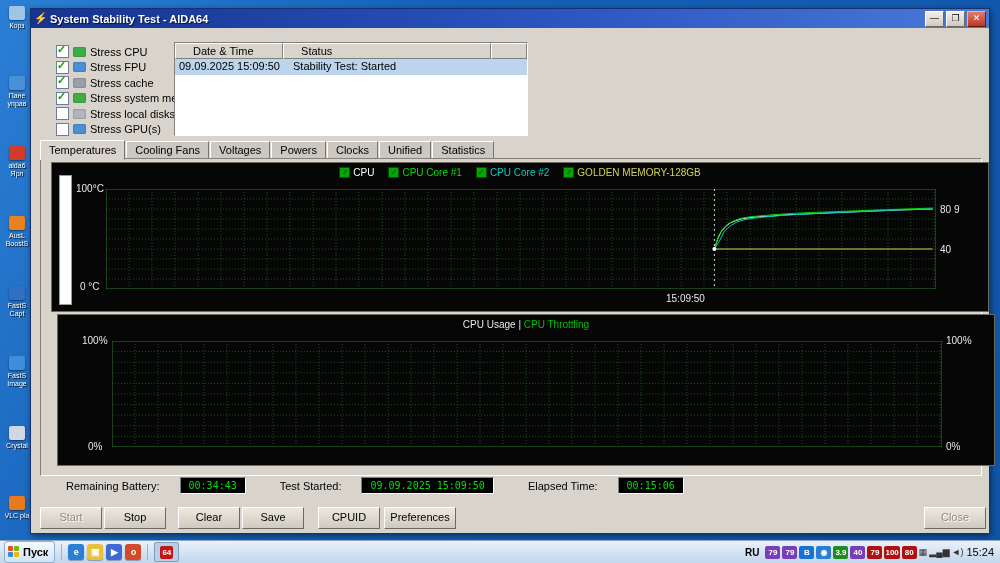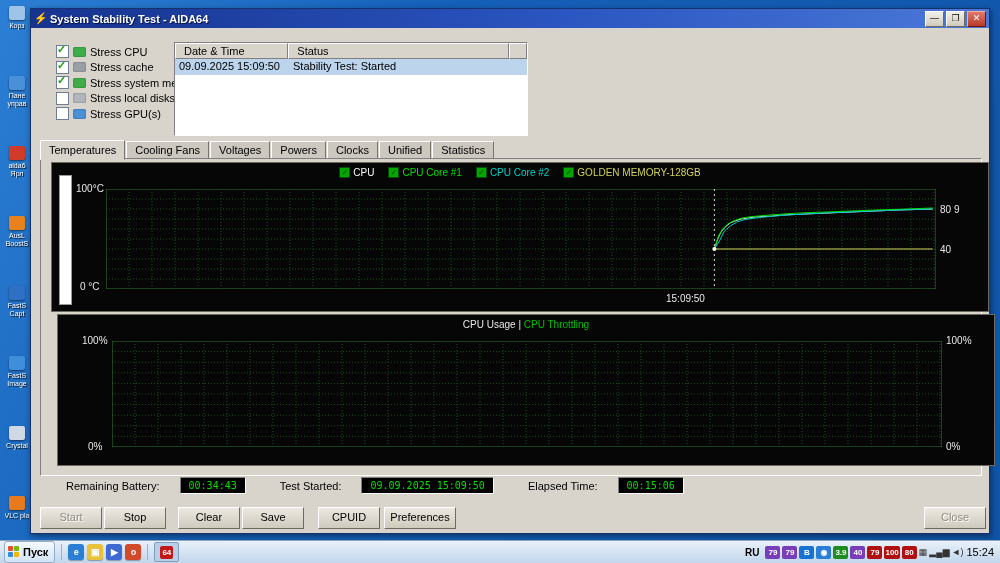--- a/index.html
+++ b/index.html
@@ -32,21 +32,21 @@
   .stress-row{display:flex;align-items:center;height:15.5px;gap:4px;padding-left:10px;}
   .cb{width:11px;height:11px;background:#fff;border:1px solid #6f7e94;position:relative;flex:none;}
   .cb.checked:after{content:"✓";position:absolute;left:0px;top:-3px;font-size:11px;color:#1ca01c;font-weight:bold;}
   .dev-icon{width:13px;height:10px;border-radius:2px;flex:none;box-shadow:inset 0 0 2px rgba(0,0,0,.4);}
   .stress-label{white-space:nowrap;}
   
   #event-table{position:absolute;left:142px;top:14px;width:352px;height:92px;background:#fff;
     border:1px solid;border-color:#808080 #fff #fff #808080;overflow:hidden;}
   .thead{display:flex;height:16px;}
   .th{background:#d8d4cc;border:1px solid;border-color:#fff #808080 #808080 #fff;
-    padding:1px 8px;box-sizing:border-box;font-size:11px;overflow:hidden;white-space:nowrap;}
+    padding:1px 17px;box-sizing:border-box;font-size:11px;overflow:hidden;white-space:nowrap;}
   .trow{display:flex;height:16px;}
   .trow.selected{background:#bcd4ec;}
   .td{padding:1px 4px;box-sizing:border-box;font-size:11px;white-space:nowrap;overflow:hidden;}
   
   #tabs{position:absolute;left:8px;top:113px;display:flex;align-items:center;height:18px;}
   .tab{padding:2px 8px 2px 8px;background:#cdc8bf;border:1px solid;border-color:#fff #7a756b #cdc8bf #fff;
     font-size:11px;white-space:nowrap;cursor:default;margin-right:1px;}
   .tab.active{background:#d8d4cc;padding-top:3px;padding-bottom:3px;border-bottom-color:#d8d4cc;position:relative;z-index:2;}
   
   #main-panel{position:absolute;left:8px;top:130px;width:940px;height:316px;
@@ -141,20 +141,25 @@
     <span class="win-btn">❐</span>
     <span class="win-btn close">✕</span>
   </div>
   <div id="client">
 
     <div id="stress-list">
         <div class="stress-row">
           <span class="cb checked"></span>
           <span class="dev-icon" style="background: rgb(63, 174, 73);"></span>
           <span class="stress-label">Stress CPU</span>
+        </div>
+        <div class="stress-row">
+          <span class="cb checked"></span>
+          <span class="dev-icon" style="background: rgb(74, 144, 217);"></span>
+          <span class="stress-label">Stress FPU</span>
         </div>
         <div class="stress-row">
           <span class="cb checked"></span>
           <span class="dev-icon" style="background: rgb(154, 160, 166);"></span>
           <span class="stress-label">Stress cache</span>
         </div>
         <div class="stress-row">
           <span class="cb checked"></span>
           <span class="dev-icon" style="background: rgb(63, 174, 73);"></span>
           <span class="stress-label">Stress system memory</span>

